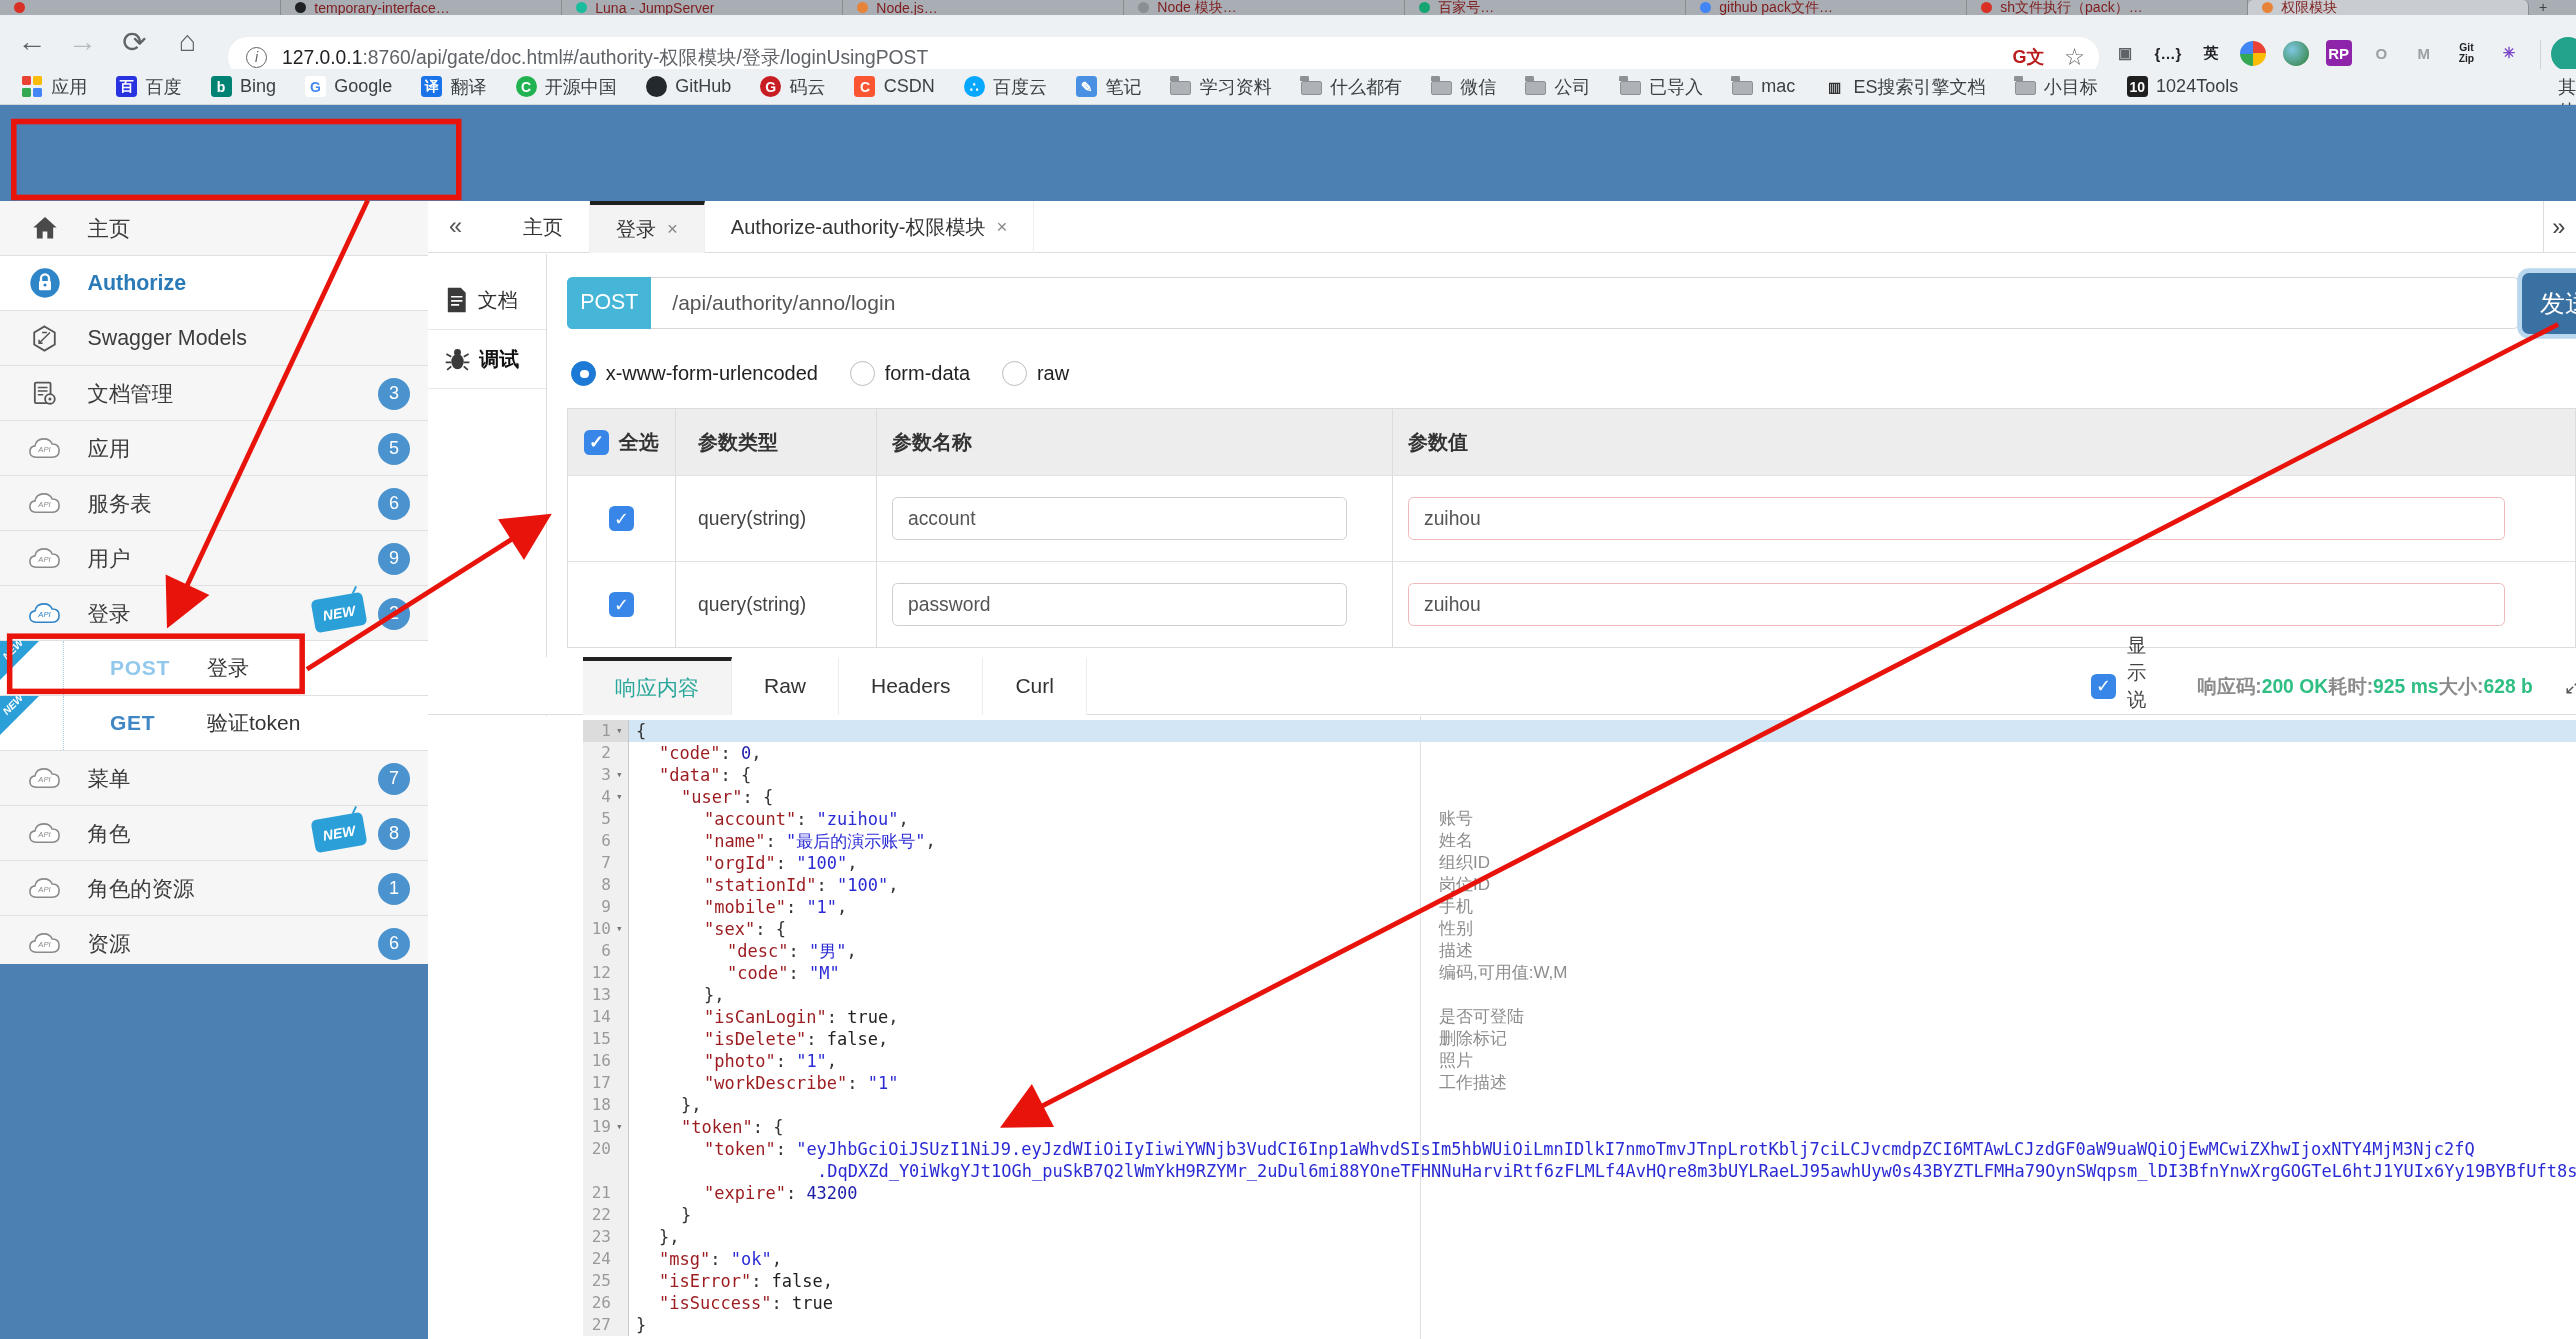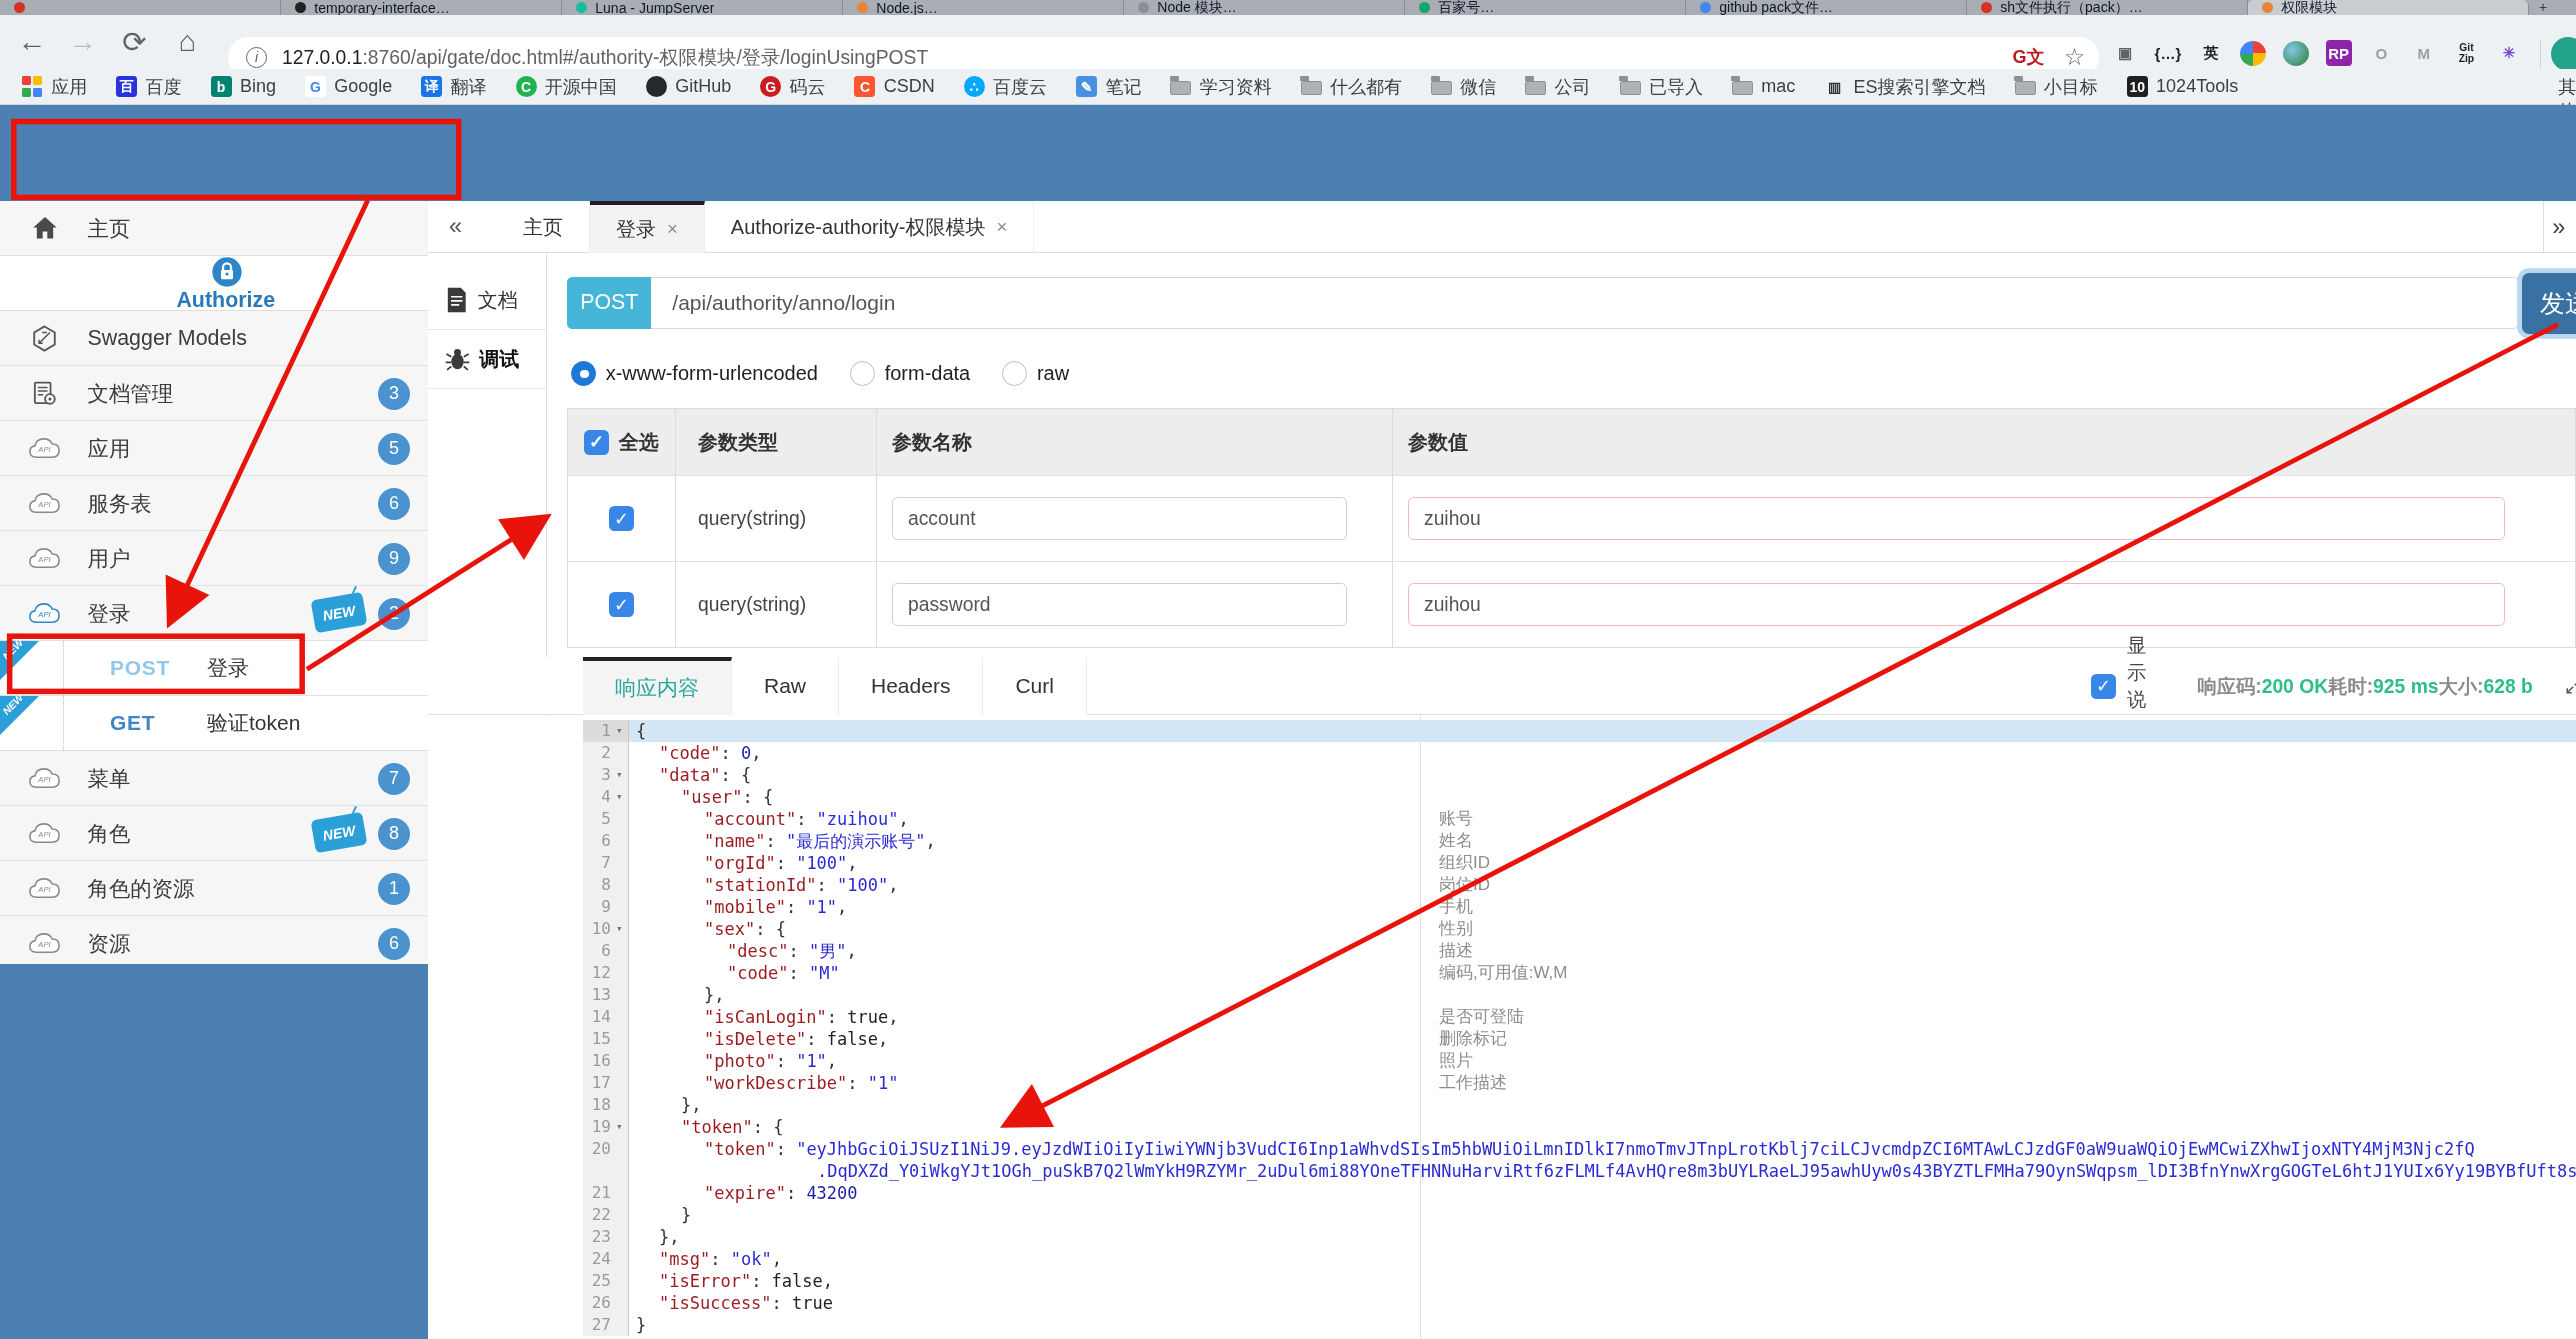--- a/index.html
+++ b/index.html
@@ -2,21 +2,21 @@
 <html style="font-size:11px"><head>
 <meta charset="utf-8">
 <style>
   * { margin:0; padding:0; box-sizing:border-box; }
   html,body { background:#fff; }
   body { font-family:"Liberation Sans", sans-serif; }
   .screen { position:relative; width:2576px; height:1340px; overflow:hidden; background:#fff; }
 
   
   .c-tabs { position:absolute; left:0; top:0; width:2576px; height:15px; background:#a9aeb4; display:flex; overflow:hidden; }
-  .ctab { height:15px; width:281px; flex:none; display:flex; align-items:center; gap:8.3px; padding:0 14px; border-right:0.7px solid #888d92; font-size:14px; color:#0f172a; white-space:nowrap; overflow:hidden; }
+  .ctab { height:15px; width:281px; flex:none; display:flex; align-items:center; gap:8.3px; padding:0 14px; border-right:0.7px solid #888d92; font-size:14px; color:#7f1d1d; white-space:nowrap; overflow:hidden; }
   .ctab.act { background:#c9cdd1; border-radius:5.5px 5.5px 0 0; }
   .fav { width:11px; height:11px; border-radius:50%; flex:none; }
   .ctl { overflow:hidden; text-overflow:ellipsis; }
   .newtab { width:28px; text-align:center; font-size:14px; color:#3c4043; line-height:15px; }
 
   
   .c-nav { position:absolute; left:0; top:15px; width:2576px; height:54px; background:#eef1f3; }
   .nav-ic { position:absolute; top:9.7px; font-size:29px; color:#5f6368; width:39px; text-align:center; }
   .nav-ic.dis { color:#b7bbbf; }
   .addr { position:absolute; left:228px; top:22px; width:1871px; height:40px; background:#fff; border-radius:20px; display:flex; align-items:center; padding:0 18px; }
@@ -55,21 +55,21 @@
   .updown i.up { border-bottom:9px solid #444; }
   .updown i.dn { border-top:9px solid #444; }
   .hamb { position:absolute; left:477px; top:142px; width:32px; height:23.5px; display:flex; flex-direction:column; justify-content:space-between; }
   .hamb i { height:4.1px; background:#fff; border-radius:2.1px; }
   .pg-title { position:absolute; left:524px; top:134px; font-size:30px; font-weight:bold; color:#fff; letter-spacing:2.1px; }
   .hdr-search { position:absolute; left:2392px; top:141px; font-size:21px; color:#fff; }
 
   
   .sidenav { position:absolute; left:0; top:201px; width:428px; }
   .srow { position:relative; height:55px; background:#f6f6f6; border-bottom:0.7px solid #e0e0e0; display:flex; align-items:center; }
-  .srow.active { background:#fff;flex-direction:column; }
+  .srow.active { background:#fff; }
   .srow.child { background:#fff; }
   .sic { width:39px; margin-left:25px; display:flex; align-items:center; justify-content:center; flex:none; }
   .slabel { margin-left:23.5px; font-size:21.4px; color:#3c3c3c; }
   .slabel.alabel { color:#2a7ab8; font-weight:bold; }
   .badge { position:absolute; right:18px; top:11.7px; min-width:32px; height:32px; border-radius:50%; background:#4b93ce; color:#fff; font-size:18px; display:flex; align-items:center; justify-content:center; }
   .newtag { position:absolute; right:63px; top:9.7px; width:52px; height:33px; background:#2b9fd8; border-radius:5.5px; transform:rotate(-10deg); display:flex; align-items:center; justify-content:center; }
   .newtag::before { content:""; position:absolute; top:-7px; right:5.5px; width:2.1px; height:8.3px; background:#2b9fd8; transform:rotate(35deg); }
   .newtag i { color:#fff; font-size:14px; font-weight:bold; font-style:italic; }
   .srow.child .method { margin-left:110px; width:97px; font-size:21px; font-weight:bold; letter-spacing:0.7px; }
   .method.m-post { color:#92c8ec; }

